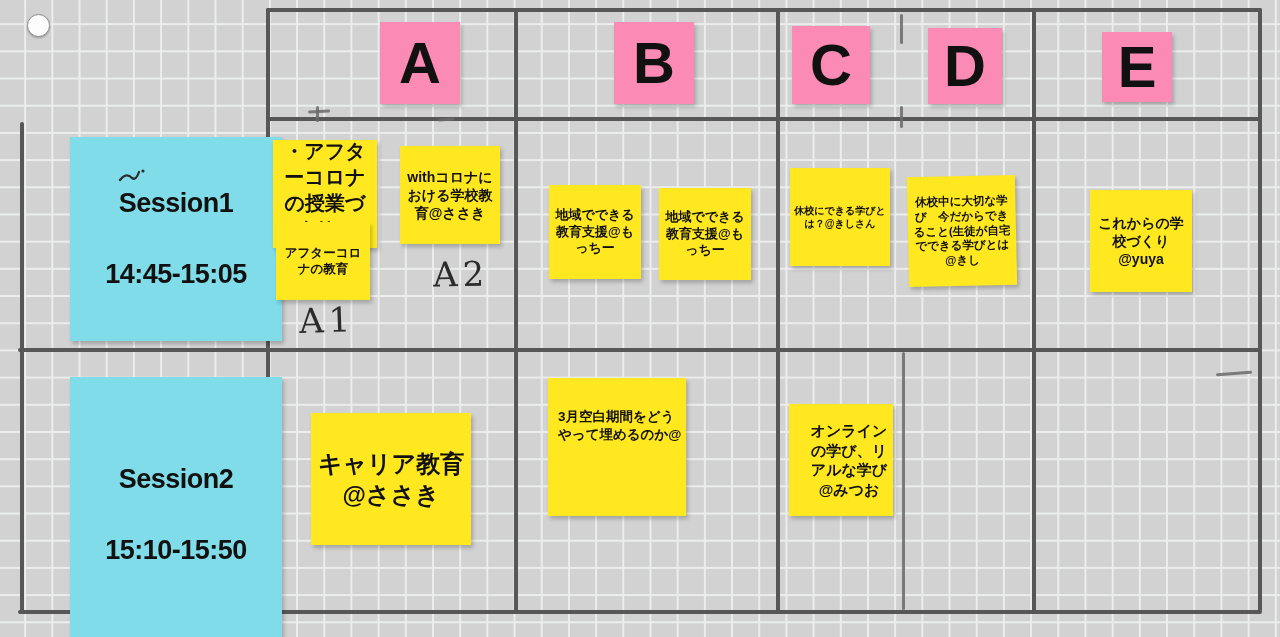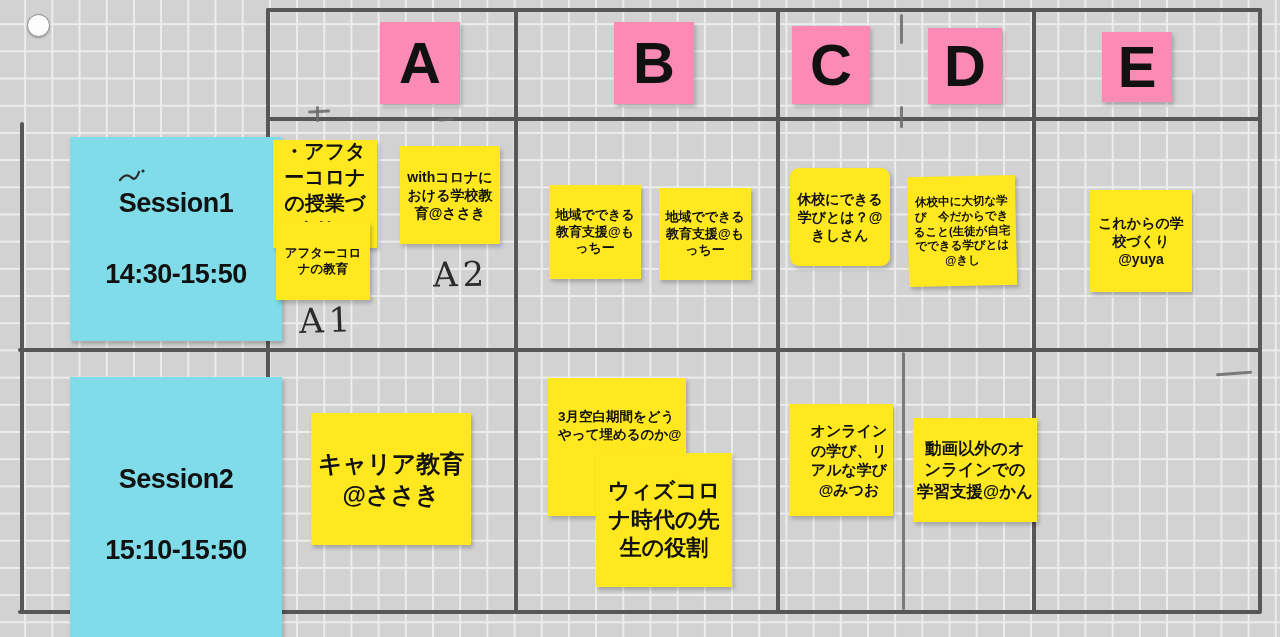--- a/index.html
+++ b/index.html
@@ -123,21 +123,21 @@
     <span>C</span>
   </div>
   <div class="note pink" style="left:928px; top:28px; width:74px; height:76px;">
     <span>D</span>
   </div>
   <div class="note pink" style="left:1102px; top:32px; width:70px; height:70px;">
     <span>E</span>
   </div>
 
   <div class="note blue" style="left:41px; top:137px; width:212px; height:204px;">
-    <span><span>Session1</span><br><span>14:30-15:50</span></span>
+    <span><span>Session1</span><br><span>14:45-15:05</span></span>
   </div>
 
   <svg class="scribble" style="left:118px; top:168px;" viewBox="0 0 34 16">
     <path d="M2 12 Q8 4 14 10 Q18 13 21 4" stroke="#2b2b2b" stroke-width="2.2" fill="none" stroke-linecap="round"></path>
     <circle cx="25" cy="3" r="1.6" fill="#2b2b2b"></circle>
   </svg>
 
   <div class="note blue" style="left:41px; top:377px; width:212px; height:276px;">
     <span><span>Session2</span><br><span>15:10-15:50</span></span>
   </div>
@@ -159,44 +159,38 @@
     <span>A2</span>
   </div>
 
   <div class="note yellow" style="left:549px; top:185px; width:92px; height:94px; font-size:13px;">
     <span>地域でできる教育支援@もっちー</span>
   </div>
   <div class="note yellow" style="left:659px; top:188px; width:92px; height:92px; font-size:13px;">
     <span>地域でできる教育支援@もっちー</span>
   </div>
 
-  <div class="note yellow" style="left:790px; top:168px; width:100px; height:98px; font-size:14px;border-radius:9px;">
+  <div class="note yellow" style="left:790px; top:168px; width:100px; height:98px; font-size:10px;">
     <span>休校にできる学びとは？@きしさん</span>
   </div>
 
   <div class="note yellow" style="left:908px; top:176px; width:108px; height:110px; font-size:11.5px; transform:rotate(-1.2deg);">
     <span>休校中に大切な学び　今だからできること(生徒が自宅でできる学びとは@きし</span>
   </div>
 
   <div class="note yellow" style="left:1090px; top:190px; width:102px; height:102px; font-size:14px;">
     <span>これからの学校づくり@yuya</span>
   </div>
 
   <div class="note yellow" style="left:311px; top:413px; width:160px; height:132px; font-size:24px;justify-content:center;">
     <span>キャリア教育@ささき</span>
   </div>
 
   <div class="note yellow" style="left:548px; top:378px; width:138px; height:138px; font-size:13.5px; align-items:flex-start; padding-top:30px;">
     <span style="text-align:left; padding-left:6px;">3月空白期間をどうやって埋めるのか@</span>
   </div>
-  <div class="note yellow" style="left:596px; top:453px; width:136px; height:134px; font-size:22px;">
-    <span>ウィズコロナ時代の先生の役割</span>
-  </div>
 
   <div class="note yellow" style="left:789px; top:404px; width:104px; height:112px; font-size:15px;padding-left:20px;">
     <span>オンラインの学び、リアルな学び@みつお</span>
   </div>
 
-  <div class="note yellow" style="left:913px; top:418px; width:124px; height:104px; font-size:16.5px;">
-    <span>動画以外のオンラインでの学習支援@かん</span>
-  </div>
 
 </div>
 
 </body></html>

